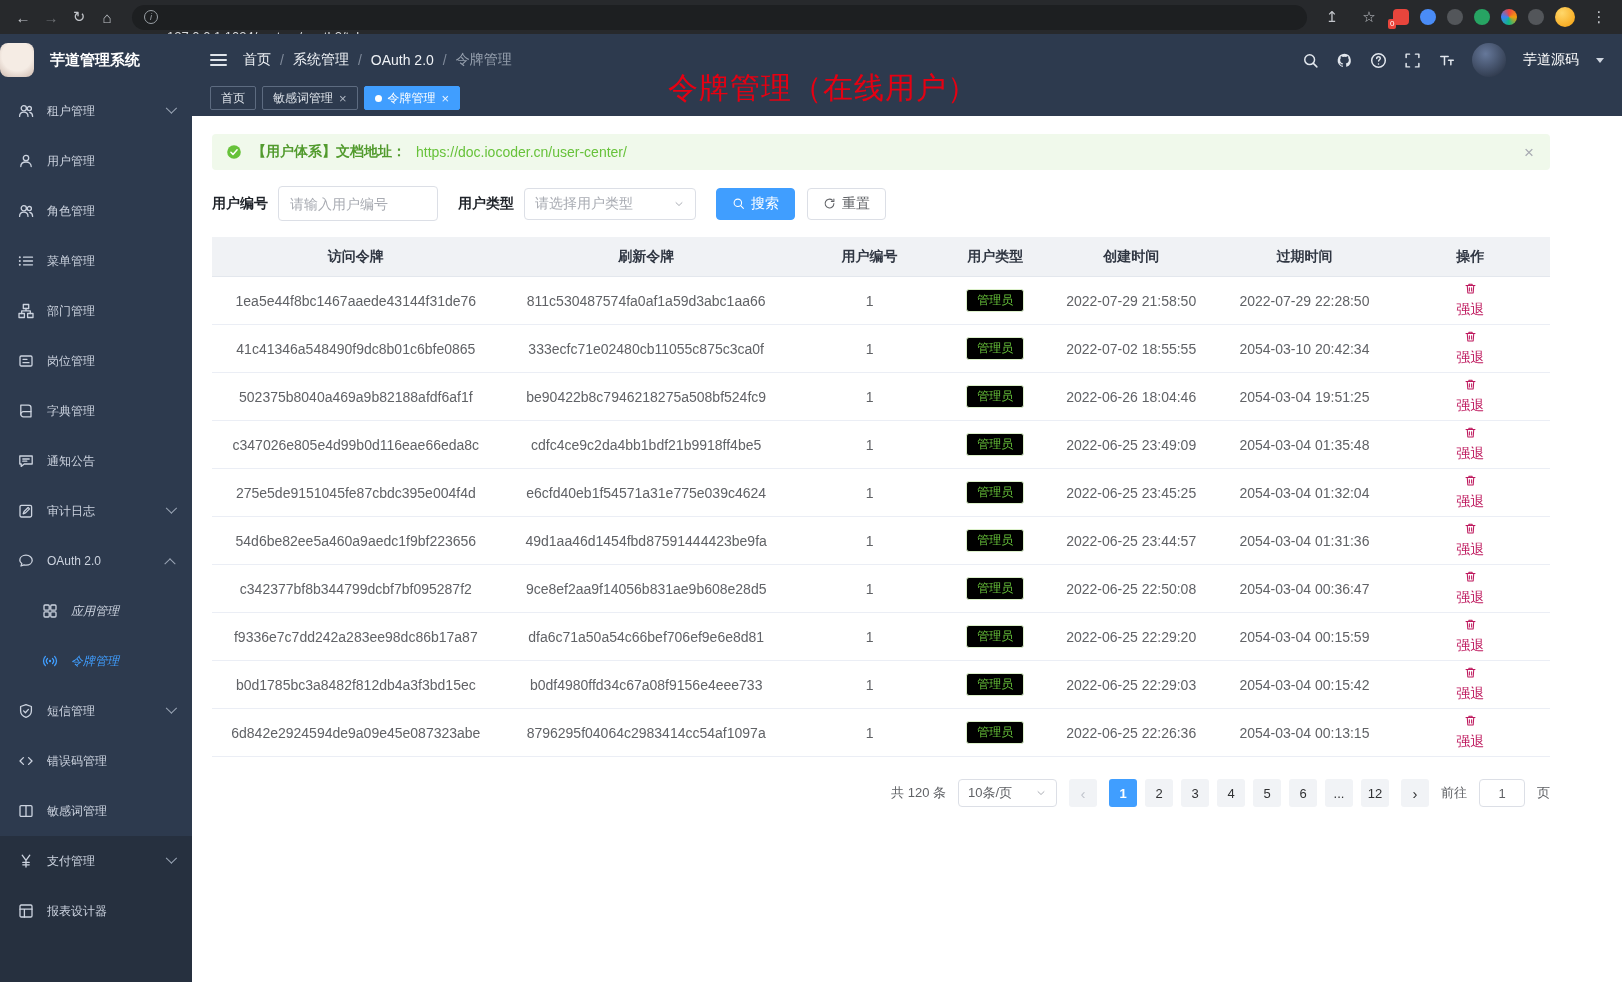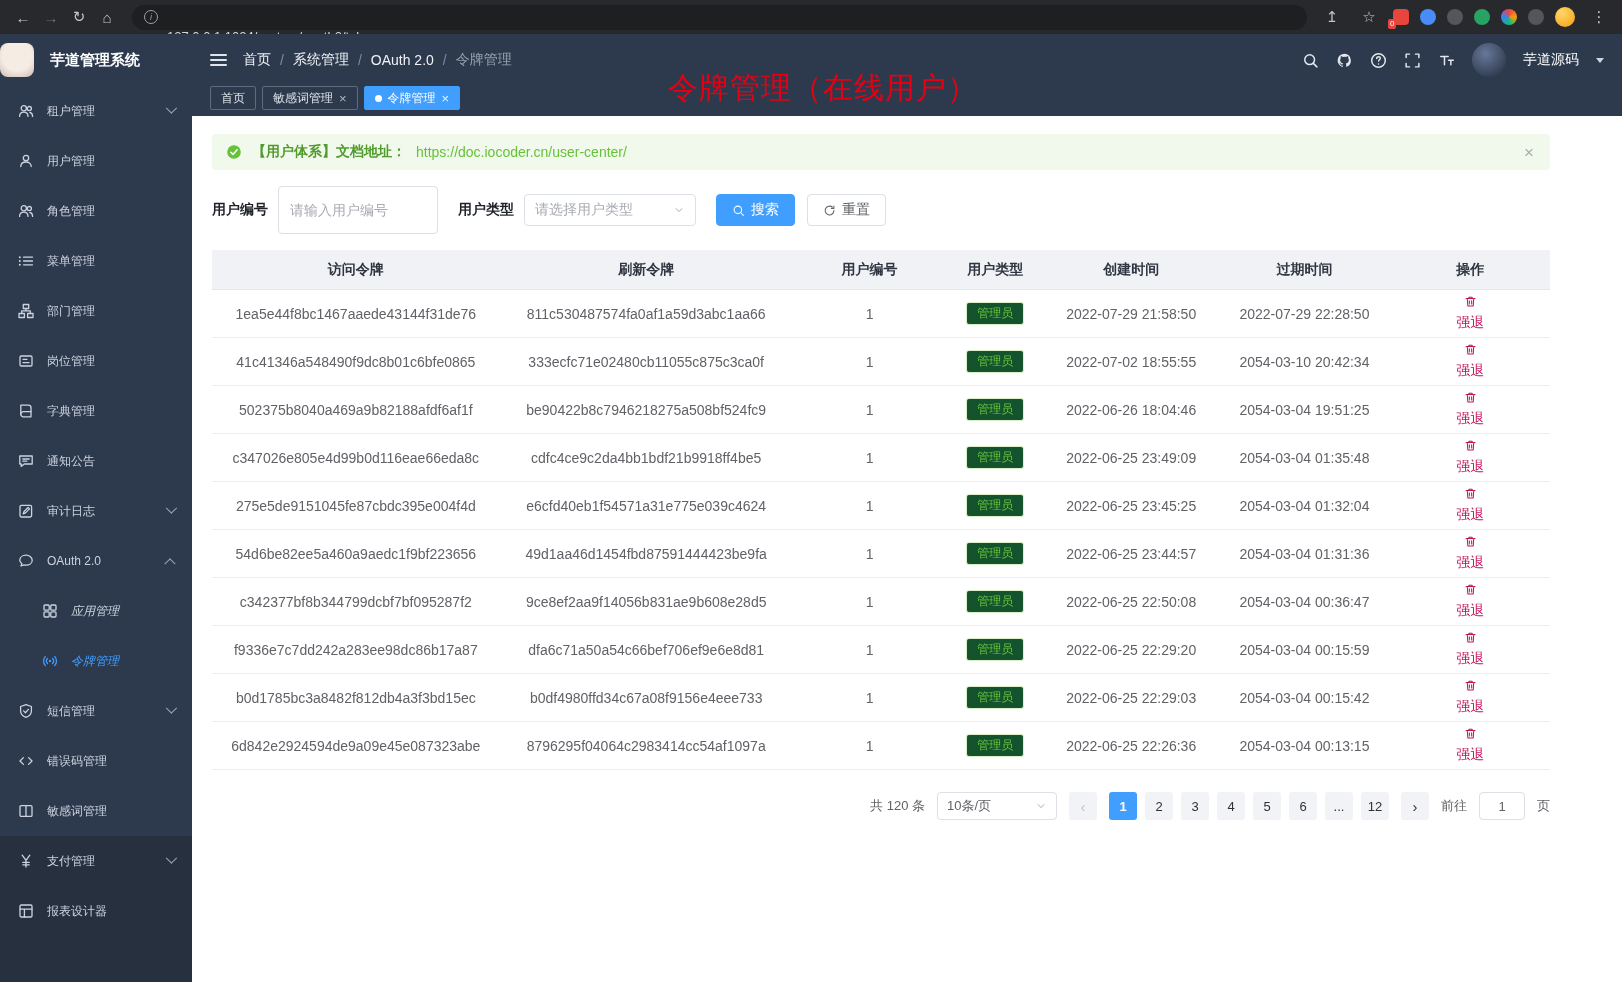--- a/index.html
+++ b/index.html
@@ -70,43 +70,43 @@
   .page { flex:1; background:#fff; padding:18px 72px 0 20px; overflow:hidden; }
   .alert { height:36px; background:#f0f9eb; border-radius:4px; display:flex; align-items:center; gap:10px; padding:0 14px; position:relative; font-size:14px; }
   .a-ico svg { width:16px; height:16px; }
   .a-label { color:#529b2e; font-weight:600; }
   .a-link { color:#67c23a; text-decoration:none; cursor:pointer; }
   .a-close { position:absolute; right:16px; color:#a8abb2; font-size:17px; cursor:pointer; line-height:1; }
 
   .filters { display:flex; align-items:center; margin-top:16px; font-size:14px; }
   .f-group { display:flex; align-items:center; gap:10px; margin-right:20px; }
   .f-label { font-weight:700; color:#1f2329; }
-  .f-input { width:160px; height:48px; border:1px solid #dcdfe6; border-radius:4px; padding:0 11px; font-size:14px; color:#606266; font-family:inherit; outline:none; }
+  .f-input { width:160px; height:35px; border:1px solid #dcdfe6; border-radius:4px; padding:0 11px; font-size:14px; color:#606266; font-family:inherit; outline:none; }
   .f-input::placeholder { color:#a8abb2; }
   .f-select { width:172px; height:32px; border:1px solid #dcdfe6; border-radius:4px; display:flex; align-items:center; justify-content:space-between; padding:0 10px; color:#a8abb2; font-size:14px; background:#fff; cursor:pointer; }
   .sel-chev { color:#a8abb2; display:inline-flex; }
   .sel-chev svg { width:12px; height:12px; }
   .btn-primary, .btn-plain { height:32px; border-radius:4px; display:flex; align-items:center; gap:6px; padding:0 15px; font-size:14px; cursor:pointer; font-family:inherit; }
   .btn-primary { background:#409eff; color:#fff; border:1px solid #409eff; }
   .btn-plain { background:#fff; color:#606266; border:1px solid #dcdfe6; margin-left:12px; }
   .bi { display:inline-flex; }
   .bi svg { width:13px; height:13px; }
 
   .table { margin-top:16px; font-size:14px; color:#606266; }
   .tr { display:grid; grid-template-columns:21.5% 21.9% 11.5% 7.3% 13% 12.9% 11.9%; align-items:center; height:48px; border-bottom:1px solid #ebeef5; text-align:center; }
   .tr.thead { height:40px; background:#f0f2f5; border-bottom:1px solid #e3e7ed; }
   .th { font-weight:700; color:#2f3642; padding:0 6px; white-space:nowrap; }
   .td { padding:0 6px; overflow:hidden; text-overflow:ellipsis; white-space:nowrap; }
-  .tag-success { display:inline-block; padding:2px 10px; font-size:12px; color:#67c23a; background:#14532d; border:1px solid #dcf0ca; border-radius:3px; line-height:17px; }
+  .tag-success { display:inline-block; padding:2px 10px; font-size:12px; color:#67c23a; background:#000000; border:1px solid #dcf0ca; border-radius:3px; line-height:17px; }
   .action-link { color:#be185d; display:inline-flex; align-items:center; gap:6px; cursor:pointer;flex-direction:column; }
   .action-link .icon { display:inline-flex; }
   .action-link .icon svg { width:13px; height:13px; }
 
   .pager { display:flex; align-items:center; justify-content:flex-end; gap:12px; margin-top:22px; font-size:13px; color:#606266; }
-  .psize { width:120px; height:28px; border:1px solid #dcdfe6; border-radius:4px; display:flex; align-items:center; justify-content:space-between; padding:0 9px; cursor:pointer; background:#fff; }
+  .psize { width:99px; height:28px; border:1px solid #dcdfe6; border-radius:4px; display:flex; align-items:center; justify-content:space-between; padding:0 9px; cursor:pointer; background:#fff; }
   .pages { display:flex; gap:8px; }
   .pbtn { min-width:28px; height:28px; padding:0 5px; background:#f1f3f6; border-radius:3px; display:grid; place-items:center; color:#303133; font-size:13px; cursor:pointer; }
   .pbtn.active { background:#409eff; color:#fff; font-weight:700; }
   .pbtn.nav { font-size:15px; }
   .pbtn.prev { color:#c0c4cc; }
   .goto-input { width:46px; height:28px; border:1px solid #dcdfe6; border-radius:4px; text-align:center; font-size:13px; color:#606266; font-family:inherit; outline:none; }
 
   
   .annotation { position:absolute; left:668px; top:68px; font-size:30px; font-weight:400; color:#e60012; letter-spacing:1px; z-index:50; pointer-events:none; white-space:nowrap; }
 </style>

